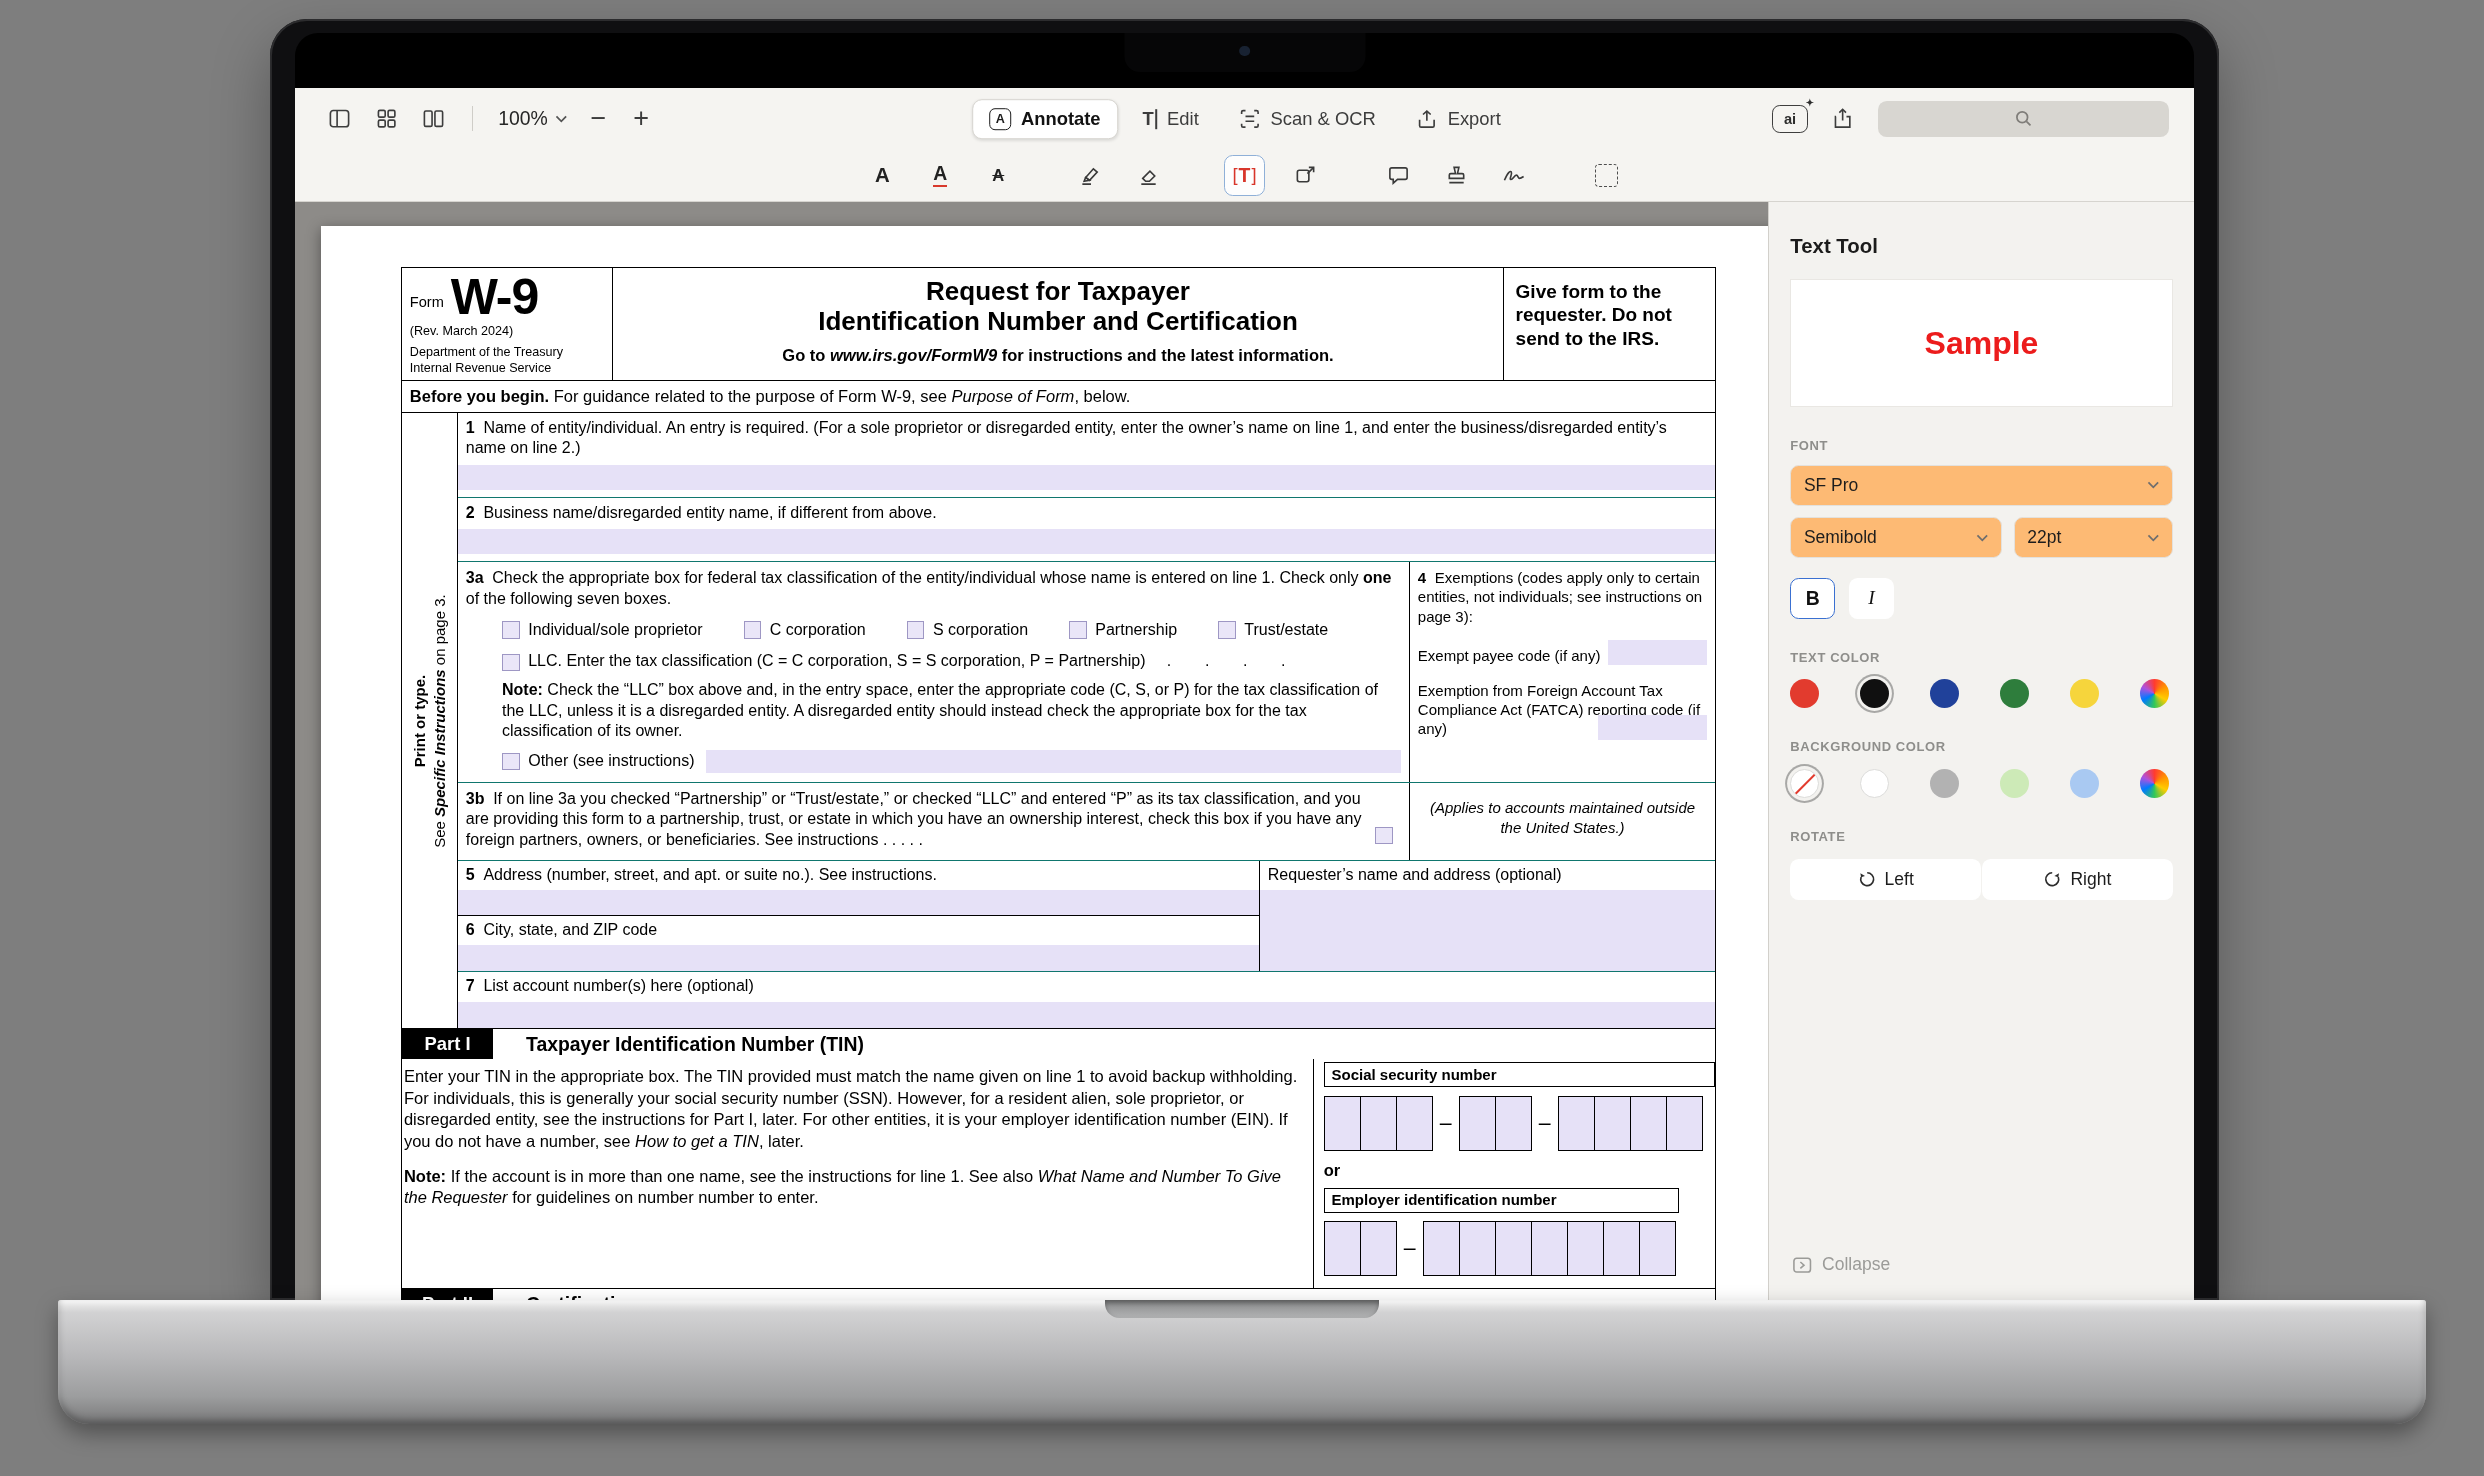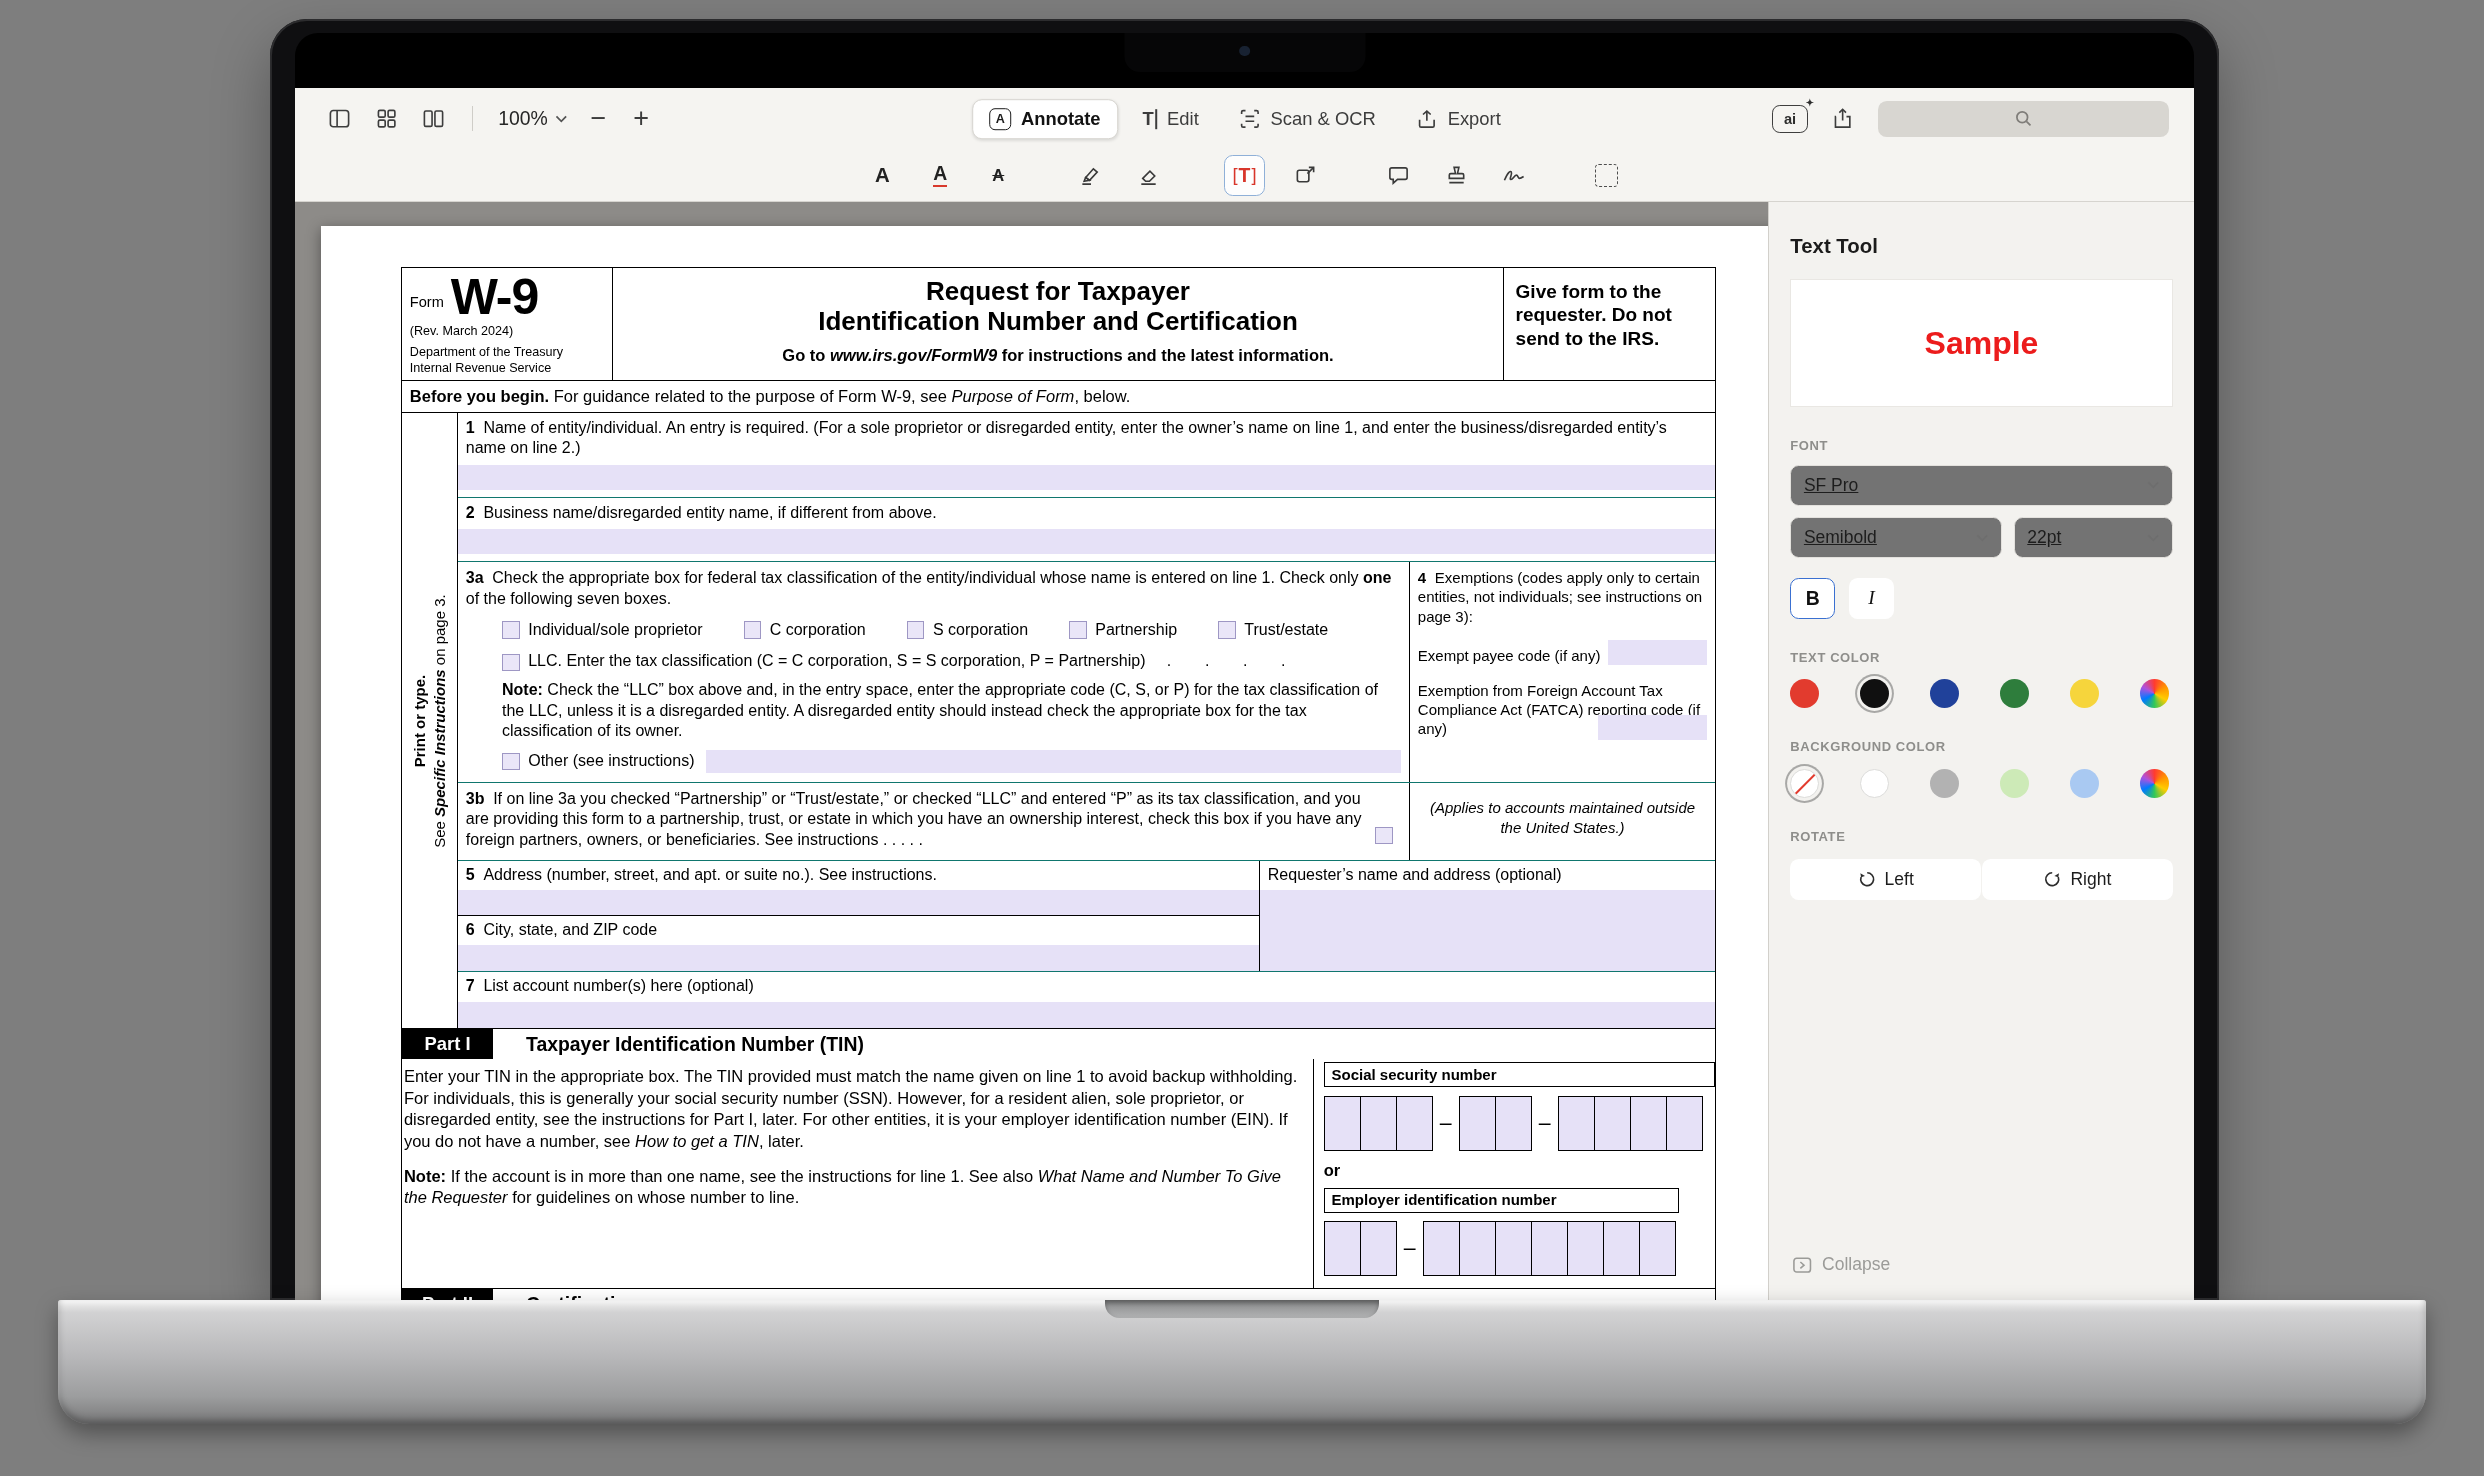--- a/index.html
+++ b/index.html
@@ -135,22 +135,22 @@
   .cellgrp .cell:first-child{margin-left:0;}
   .dash{width:26px;text-align:center;font-size:21.3px;}
   .orline{font-weight:700;font-size:16.5px;margin:8.7px 0 6.8px;}
 
   
   .sidebar{width:426px;background:#f3f2ef;border-left:1px solid #d2d0cb;position:relative;padding:0 21.3px;flex:0 0 auto;}
   .sb-title{margin-top:33px;font-size:20.4px;font-weight:600;color:#1b1b1b;}
   .sample-box{margin-top:21.3px;height:128px;background:#fff;border:1px solid #e9e7e3;display:flex;align-items:center;justify-content:center;}
   .sample{font-size:32px;font-weight:600;color:#ec1c1c;}
   .sec{margin-top:31px;font-size:13px;font-weight:700;color:#8e8e8b;letter-spacing:0.6px;}
-  .select{height:41px;background:#737373;border:1px solid #e3e1dd;border-radius:8.7px;display:flex;align-items:center;
-          justify-content:space-between;padding:0 12.6px;font-size:17.5px;color:#1d1d1d;text-decoration:underline;}
+  .select{height:41px;background:#fdba74;border:1px solid #e3e1dd;border-radius:8.7px;display:flex;align-items:center;
+          justify-content:space-between;padding:0 12.6px;font-size:17.5px;color:#1d1d1d;}
   .sel-full{margin-top:11.6px;}
   .sel-row{display:flex;gap:11.6px;margin-top:11.6px;}
   .sel-w{flex:1.4;} .sel-s{flex:1;}
   .bi-row{display:flex;gap:13.6px;margin-top:19.4px;}
   .bi{width:45px;height:41px;background:#fff;border-radius:8.7px;display:flex;align-items:center;justify-content:center;font-size:19.4px;color:#111;}
   .bi.bsel{font-weight:700;border:1.9px solid #3a70d1;}
   .bi.ital{font-style:italic;font-family:"Liberation Serif",serif;}
   .swatches{display:flex;justify-content:space-between;margin-top:14.6px;padding-right:3.9px;}
   .swatch{width:29px;height:29px;border-radius:50%;}
   .swatch.selected{box-shadow:0 0 0 2.9px #f3f2ef,0 0 0 4.9px #a8a8a6;}
@@ -469,21 +469,21 @@
                 </div>
               </div>
 
               <div class="part-hd">
                 <div class="badge">Part I</div>
                 <div class="part-title">Taxpayer Identification Number (TIN)</div>
               </div>
               <div class="p1">
                 <div class="p1L">
                   <div><span>Enter your TIN in the appropriate box. The TIN provided must match the name given on line 1 to avoid backup withholding. For individuals, this is generally your social security number (SSN). However, for a resident alien, sole proprietor, or disregarded entity, see the instructions for Part I, later. For other entities, it is your employer identification number (EIN). If you do not have a number, see </span><span class="iti">How to get a TIN</span><span>, later.</span></div>
-                  <div class="note"><span class="bi-b">Note:</span><span> If the account is in more than one name, see the instructions for line 1. See also </span><span class="iti">What Name and Number To Give the Requester</span><span> for guidelines on whose number to line.</span></div>
+                  <div class="note"><span class="bi-b">Note:</span><span> If the account is in more than one name, see the instructions for line 1. See also </span><span class="iti">What Name and Number To Give the Requester</span><span> for guidelines on number number to enter.</span></div>
                 </div>
                 <div class="p1R">
                   <div class="boxlab">Social security number</div>
                   <div class="cells">
                     <div class="cellgrp">
                         <div class="cell"></div>
                         <div class="cell"></div>
                         <div class="cell"></div>
                       </div>
                     <span class="dash">–</span>

